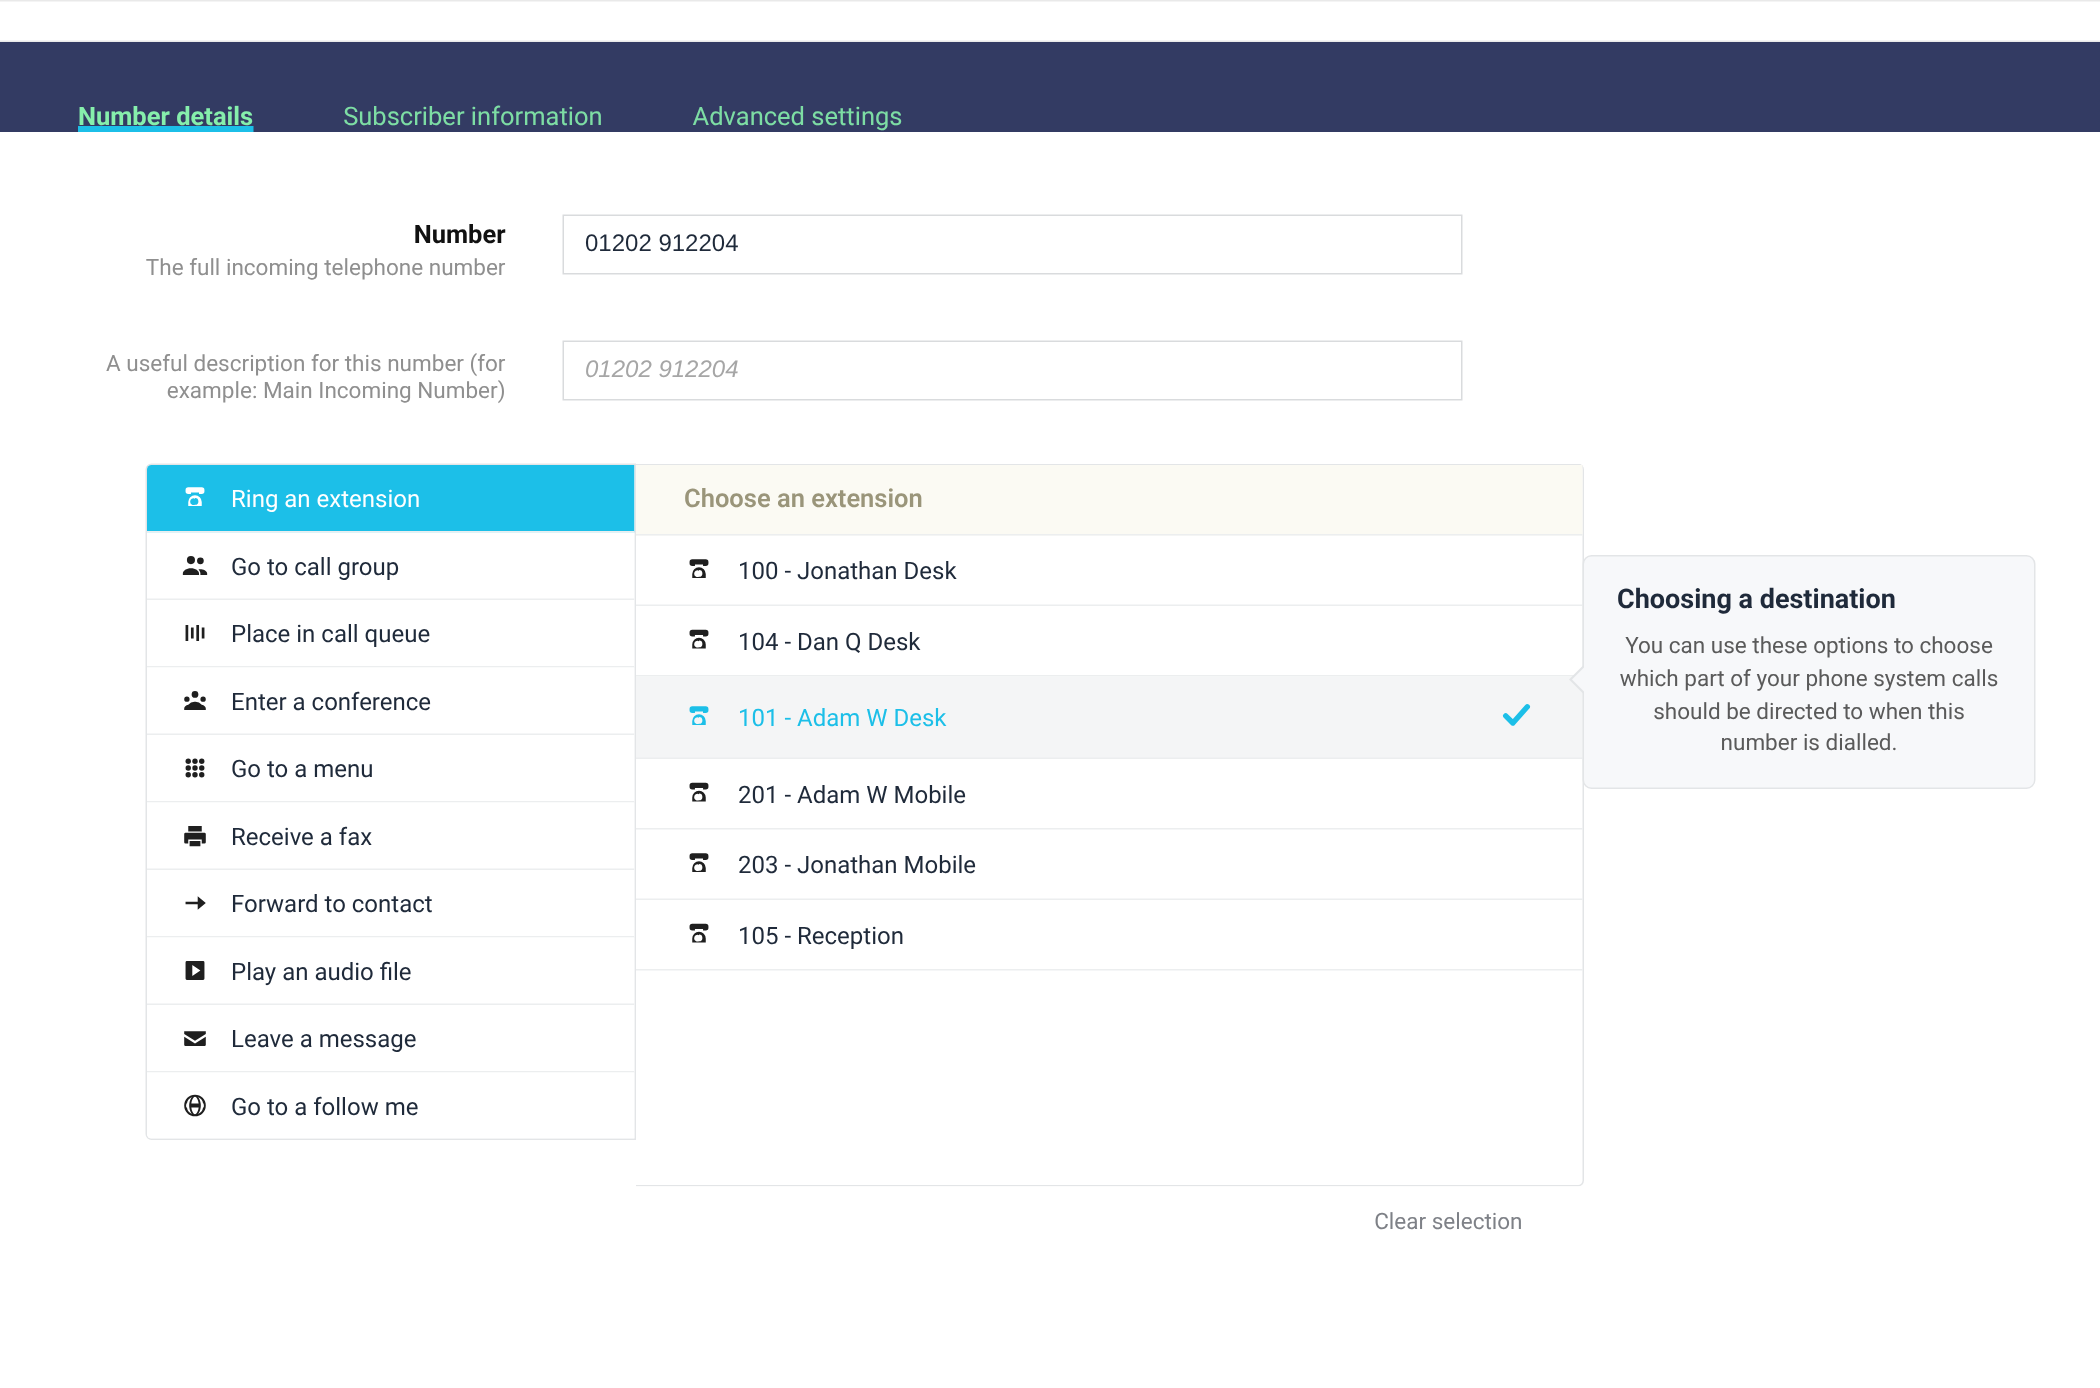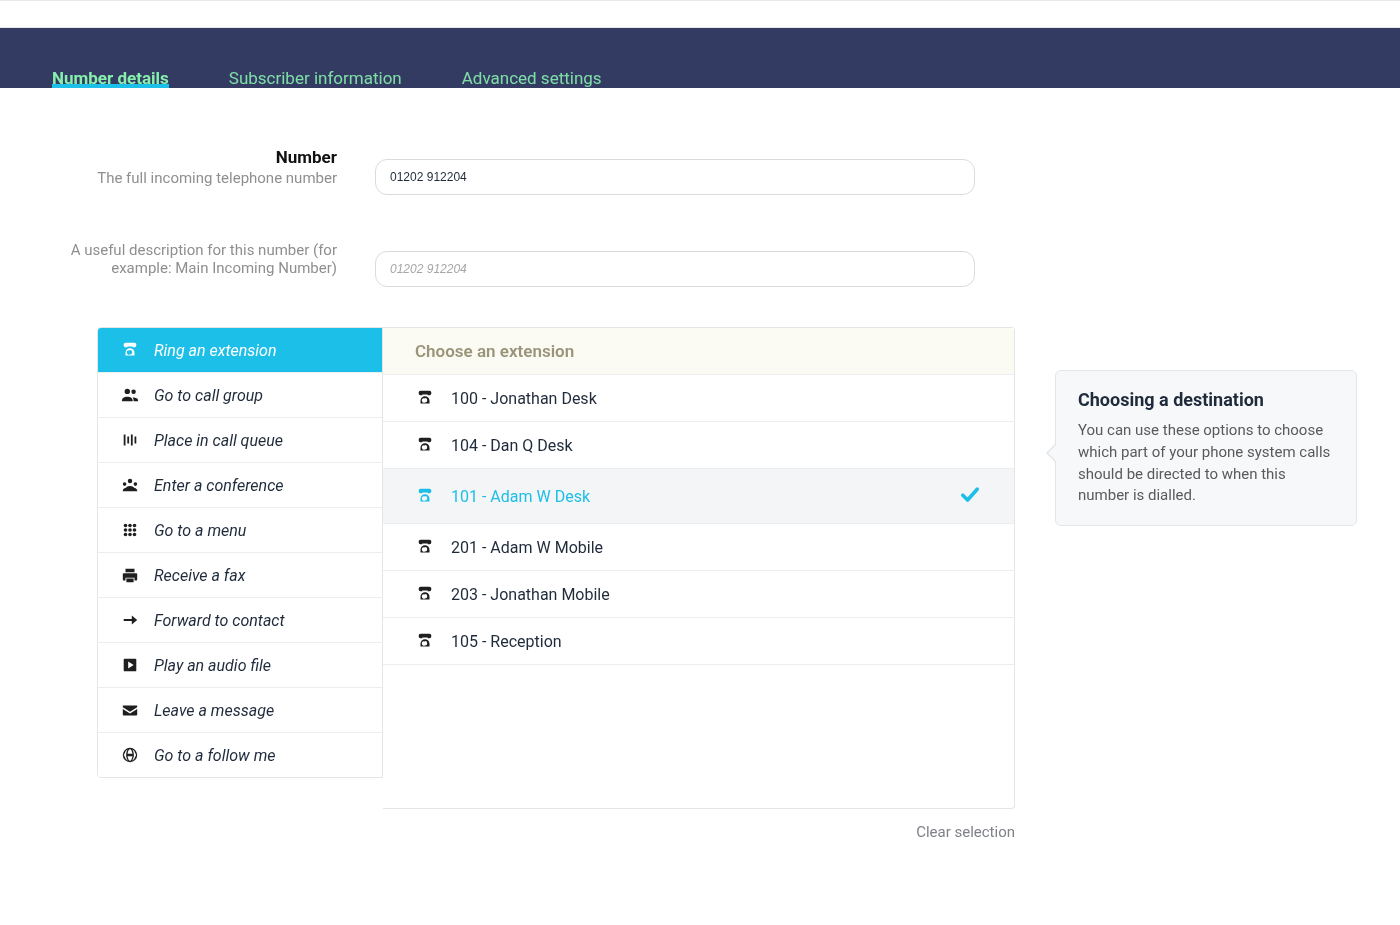--- a/index.html
+++ b/index.html
@@ -73,41 +73,39 @@
     color: #8f8f8f;
     font-size: 15px;
     margin-top: 2px;
   }
   .input-col {
     flex: 0 0 600px;
   }
   input[type="text"] {
     width: 100%;
     border: 1px solid #d9dbdd;
-    border-radius: 12px;
+    border-radius: 0;
     padding: 10px 14px;
-    font-size: 12px;
+    font-size: 16px;
     color: #1f2a3a;
     background: #fff;
-    margin-top: 16px;
   }
   input[type="text"]::placeholder { color: #a6a6a6; font-style: italic; }
 
   .destinations-area {
     display: flex;
     align-items: flex-start;
     margin-top: 12px;
   }
   .dest-sidebar {
-    width: 286px;
+    width: 327px;
     border: 1px solid #e3e5e7;
     border-radius: 4px 0 0 4px;
     margin-left: 52px;
     overflow: hidden;
-    font-style: italic;
   }
   .dest-item {
     display: flex;
     align-items: center;
     gap: 14px;
     padding: 12px 22px;
     border-bottom: 1px solid #eceeef;
     cursor: pointer;
     color: #1f2a3a;
     font-size: 16px;
@@ -202,20 +200,21 @@
   .tooltip-title {
     font-weight: 700;
     color: #1f2a3a;
     font-size: 18px;
     margin-bottom: 10px;
   }
   .tooltip-body {
     font-size: 15px;
     line-height: 1.45;
     color: #5a5a5a;
+    text-align: center;
   }
 
   .clear-selection {
     text-align: right;
     margin: 14px 0 0 0;
     max-width: 970px;
   }
   .clear-selection a {
     color: #7e8187;
     font-size: 15px;

